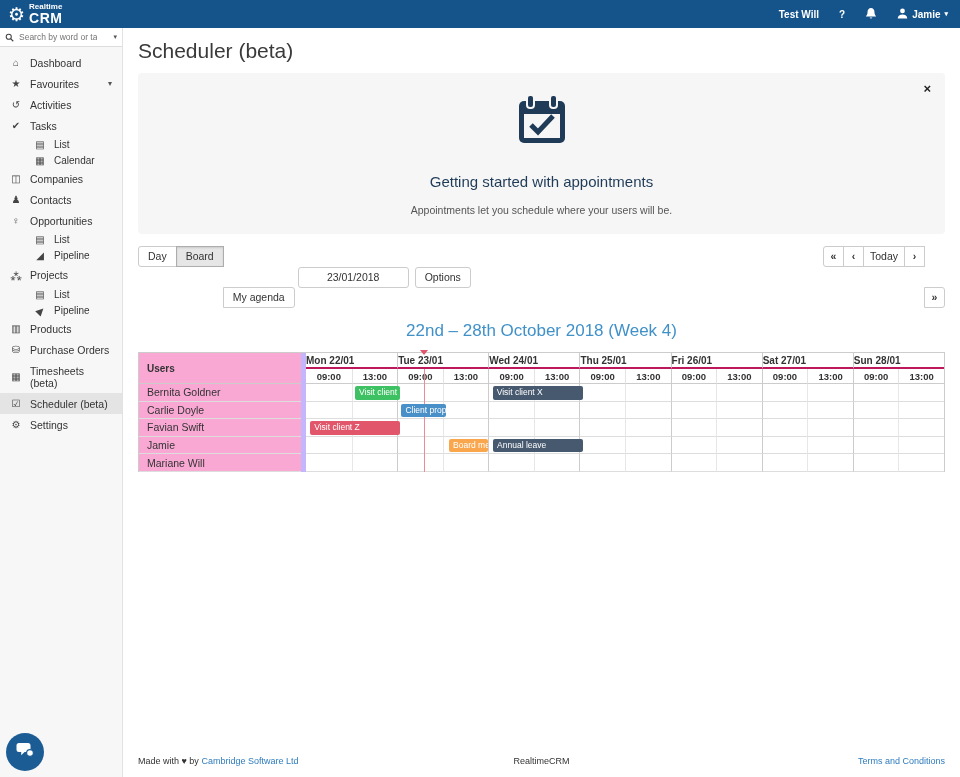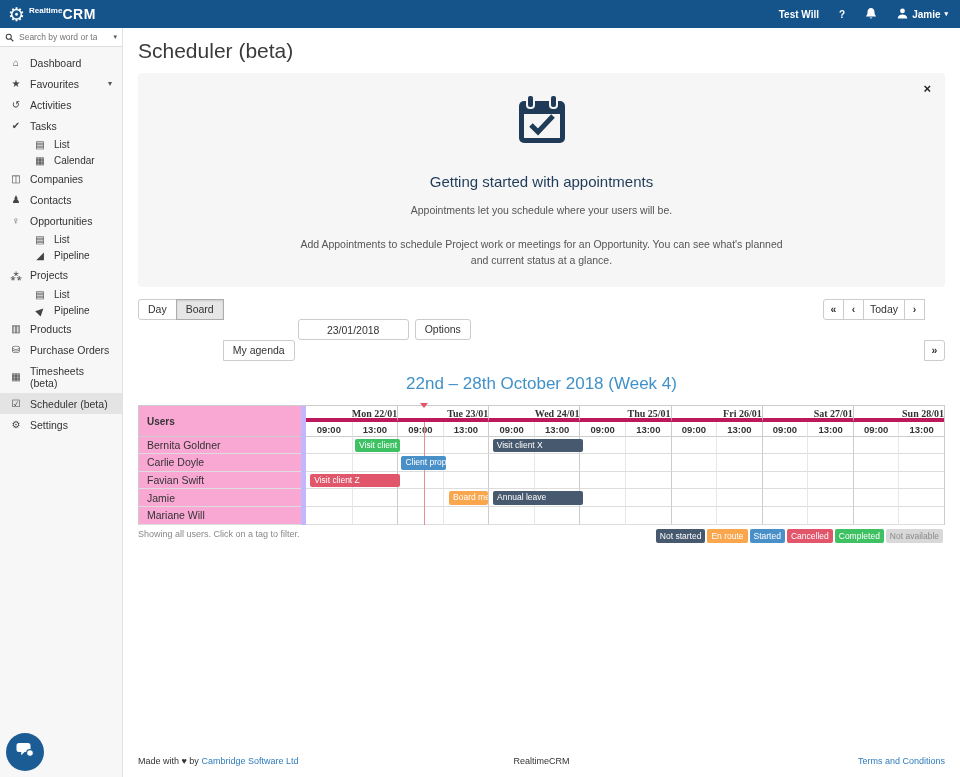--- a/index.html
+++ b/index.html
@@ -3,21 +3,21 @@
 <meta charset="utf-8">
 <style>
   html,body{margin:0;padding:0;}
   body{width:960px;height:777px;overflow:hidden;background:#fff;
        font-family:"Liberation Sans",sans-serif;color:#333;}
   
   .topbar{height:28px;background:#15538b;color:#fff;display:flex;align-items:center;
           justify-content:space-between;padding:0 12px 0 8px;box-sizing:border-box;}
   .brand{display:flex;align-items:center;gap:4px;cursor:pointer;}
   .brand .gear{font-size:19px;line-height:1;}
-  .brand-text{display:flex;line-height:1;}
+  .brand-text{display:flex;flex-direction:column;line-height:1;}
   .brand-top{font-size:8px;font-weight:bold;}
   .brand-bottom{font-size:14px;font-weight:bold;letter-spacing:.5px;}
   .topnav{display:flex;align-items:center;gap:20px;font-size:10px;font-weight:bold;}
   .topnav a{color:#fff;text-decoration:none;display:flex;align-items:center;gap:4px;cursor:pointer;}
   .caret{font-size:7px;}
   
   .shell{display:flex;height:749px;}
   .sidebar{width:123px;flex-shrink:0;background:#f7f7f7;border-right:1px solid #e2e2e2;
            position:relative;box-sizing:border-box;}
   .search{display:flex;align-items:center;background:#fff;border-bottom:1px solid #ddd;
@@ -65,22 +65,22 @@
   .week-title{text-align:center;color:#4191c9;font-size:17px;font-weight:normal;margin:13px 0 11px;}
   
   .sched{display:flex;width:805px;border:1px solid #ccc;border-bottom:none;box-sizing:content-box;}
   .users-col{width:162px;flex-shrink:0;border-right:5px solid #c4b5fd;background:#f9a8d4;}
   .users-head{height:31px;line-height:31px;font-size:10px;font-weight:bold;padding-left:8px;
               border-bottom:1px solid #ccc;box-sizing:border-box;}
   .user-cell{height:17.6px;border-bottom:1px solid #ddd;font-size:10.5px;display:flex;
              align-items:center;padding-left:8px;box-sizing:border-box;}
   .grid-col{position:relative;width:642px;}
   .day-row,.time-row,.body-row{display:grid;grid-template-columns:repeat(14,1fr);}
-  .day-cell{grid-column:span 2;height:16px;line-height:16px;text-align:right;font-size:10px;
-            font-weight:bold;border-left:1px solid #ccc;border-bottom:4px solid #be185d;box-sizing:border-box;font-family:Liberation Serif, serif;}
+  .day-cell{grid-column:span 2;height:16px;line-height:16px;text-align:left;font-size:10px;
+            font-weight:bold;border-left:1px solid #ccc;border-bottom:2px solid #be185d;box-sizing:border-box;}
   .day-cell:first-child{border-left:none;}
   .time-cell{height:15px;line-height:15px;text-align:center;font-size:9.5px;font-weight:bold;
              border-left:1px solid #e4e4e4;border-bottom:1px solid #ccc;box-sizing:border-box;}
   .time-cell:nth-child(odd){border-left-color:#ccc;}
   .time-cell:first-child{border-left:none;}
   .cell{height:17.6px;border-left:1px solid #e7e7e7;border-bottom:1px solid #ddd;box-sizing:border-box;}
   .cell:nth-child(odd){border-left-color:#ccc;}
   .cell:first-child{border-left:none;}
   .appt{position:absolute;height:13.6px;line-height:13.6px;border-radius:2px;color:#fff;
         font-size:8.5px;padding-left:4px;white-space:nowrap;overflow:hidden;box-sizing:border-box;
@@ -235,21 +235,20 @@
         <svg width="54" height="54" viewBox="0 0 54 54">
           <rect x="4" y="8" width="46" height="42" rx="5" fill="#1f3b57"></rect>
           <rect x="9" y="21" width="36" height="24" fill="#f6f6f6"></rect>
           <rect x="12" y="2" width="7" height="13" rx="3" fill="#1f3b57" stroke="#f6f6f6" stroke-width="2"></rect>
           <rect x="35" y="2" width="7" height="13" rx="3" fill="#1f3b57" stroke="#f6f6f6" stroke-width="2"></rect>
           <path d="M16 32l7 7 15-16" stroke="#1f3b57" stroke-width="5" fill="none"></path>
         </svg>
       </div>
       <h2 class="card-title">Getting started with appointments</h2>
       <p class="card-p1">Appointments let you schedule where your users will be.</p>
-      <p class="card-p2">Add Appointments to schedule Project work or meetings for an Opportunity. You can see what's planned and current status at a glance.</p>
     </section>
 
     <div class="toolbar">
       <div class="btn-group">
         <button class="btn">Day</button>
         <button class="btn active">Board</button>
         <button class="btn">My agenda</button>
       </div>
       <input class="date-input" type="text" value="23/01/2018" style="">
       <button class="btn options-btn">Options</button>
@@ -389,31 +388,20 @@
             <div class="appt" style="left: 49.0671px; width: 44.8571px; top: 33px; background: rgb(62, 193, 99);">Visit client Y</div>
             <div class="appt" style="left: 186.639px; width: 90.7143px; top: 33px; background: rgb(71, 89, 111);">Visit client X</div>
             <div class="appt" style="left: 95.3829px; width: 44.3986px; top: 50.6px; background: rgb(74, 144, 200);">Client proposal</div>
             <div class="appt" style="left: 4.12714px; width: 89.7971px; top: 68.2px; background: rgb(226, 86, 107);">Visit client Z</div>
             <div class="appt" style="left: 143.074px; width: 39.3543px; top: 85.8px; background: rgb(249, 166, 77);">Board meeting</div>
             <div class="appt" style="left: 187.097px; width: 90.2557px; top: 85.8px; background: rgb(71, 89, 111);">Annual leave</div>
           </div>
       </div>
     </div>
 
-    <div class="below">
-      <span class="filter-hint">Showing all users. Click on a tag to filter.</span>
-      <div class="legend" id="legend">
-          <span class="badge" style="background: rgb(71, 89, 111);">Not started</span>
-          <span class="badge" style="background: rgb(249, 166, 77);">En route</span>
-          <span class="badge" style="background: rgb(74, 144, 200);">Started</span>
-          <span class="badge" style="background: rgb(226, 86, 107);">Cancelled</span>
-          <span class="badge" style="background: rgb(62, 193, 99);">Completed</span>
-          <span class="badge" style="background: rgb(216, 216, 216); color: rgb(138, 138, 138);">Not available</span>
-        </div>
-    </div>
 
     <footer>
       <span>
         <span>Made with ♥ by</span>
         <a>Cambridge Software Ltd</a>
       </span>
       <span class="foot-center">RealtimeCRM</span>
       <a class="foot-right">Terms and Conditions</a>
     </footer>
   </main>

